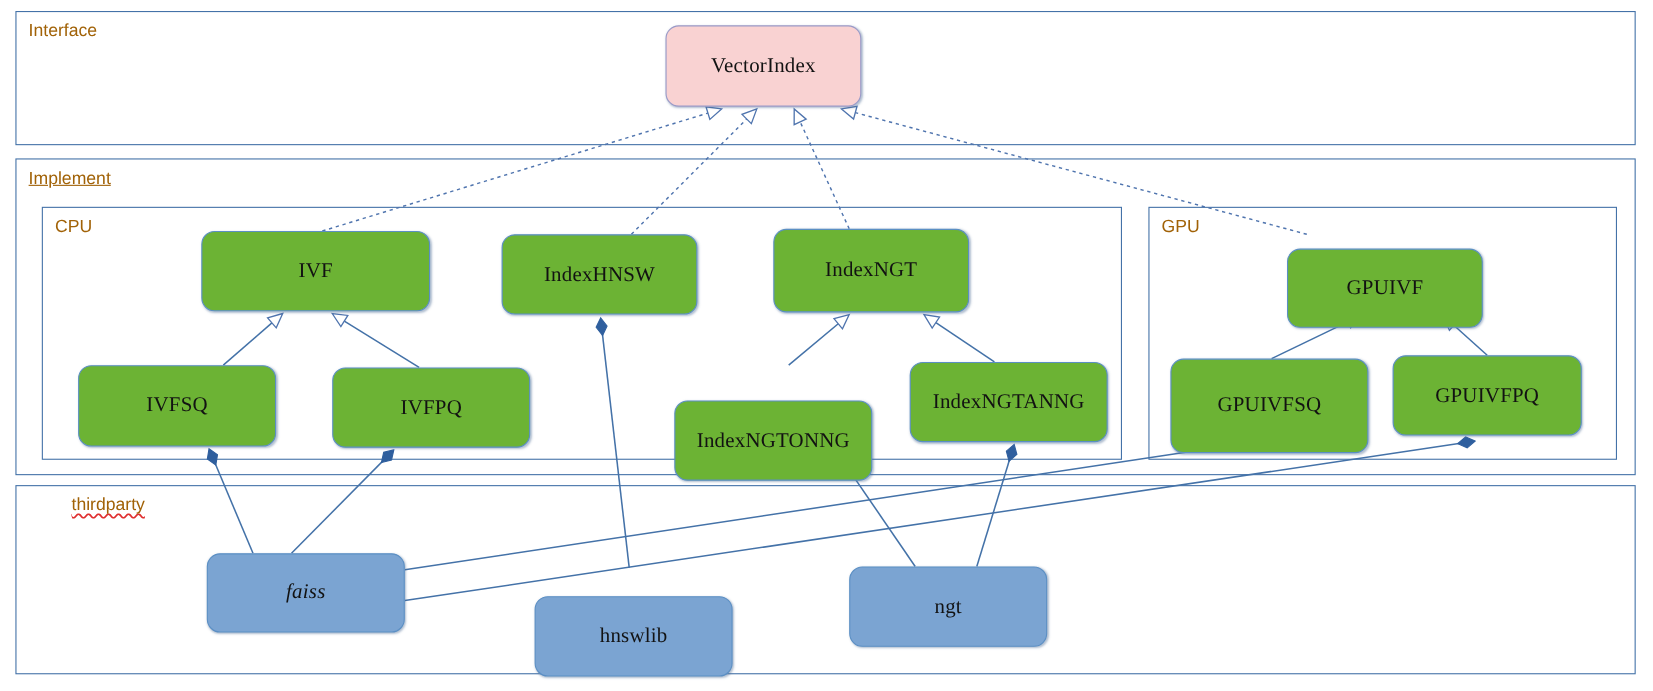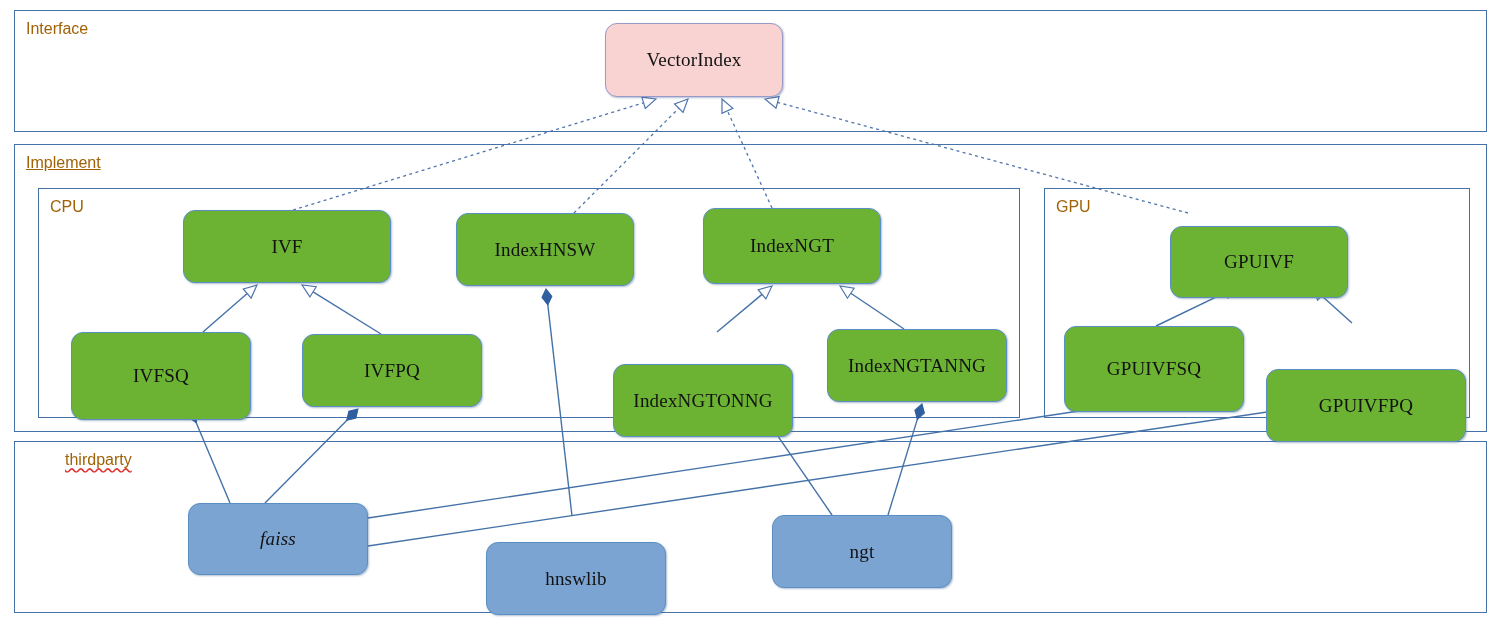--- a/index.html
+++ b/index.html
@@ -162,24 +162,24 @@
         <polygon points="0,0 -8,-5 -16,0 -8,5" class="diamond-filled" transform="translate(922,404) rotate(-72.96984322711296)"></polygon>
       </g>
     </svg>
 
   <div id="nodes-layer">
       <div class="node iface" style="left: 605px; top: 23px; width: 178px; height: 74px;">VectorIndex</div>
       <div class="node impl" style="left: 183px; top: 210px; width: 208px; height: 73px;">IVF</div>
       <div class="node impl" style="left: 456px; top: 213px; width: 178px; height: 73px;">IndexHNSW</div>
       <div class="node impl" style="left: 703px; top: 208px; width: 178px; height: 76px;">IndexNGT</div>
       <div class="node impl" style="left: 1170px; top: 213px; width: 178px; height: 72px; margin-top: 13px;">GPUIVF</div>
-      <div class="node impl" style="left: 71px; top: 332px; width: 180px; height: 88px;">IVFSQ</div>
+      <div class="node impl" style="left: 71px; top: 332px; width: 180px; height: 74px;">IVFSQ</div>
       <div class="node impl" style="left: 291px; top: 334px; width: 180px; height: 73px; margin-left: 11px;">IVFPQ</div>
       <div class="node impl" style="left: 613px; top: 332px; width: 180px; height: 73px; margin-top: 32px;">IndexNGTONNG</div>
       <div class="node impl" style="left: 827px; top: 329px; width: 180px; height: 73px;">IndexNGTANNG</div>
       <div class="node impl" style="left: 1064px; top: 326px; width: 180px; height: 86px;">GPUIVFSQ</div>
-      <div class="node impl" style="left: 1266px; top: 323px; width: 200px; height: 73px; margin-top: 46px;">GPUIVFPQ</div>
+      <div class="node impl" style="left: 1266px; top: 323px; width: 172px; height: 73px;">GPUIVFPQ</div>
       <div class="node third" style="left: 188px; top: 503px; width: 180px; height: 72px; font-style: italic;">faiss</div>
       <div class="node third" style="left: 486px; top: 516px; width: 180px; height: 73px; margin-top: 26px;">hnswlib</div>
       <div class="node third" style="left: 772px; top: 515px; width: 180px; height: 73px;">ngt</div>
     </div>
 
 </div>
 
 </body></html>

